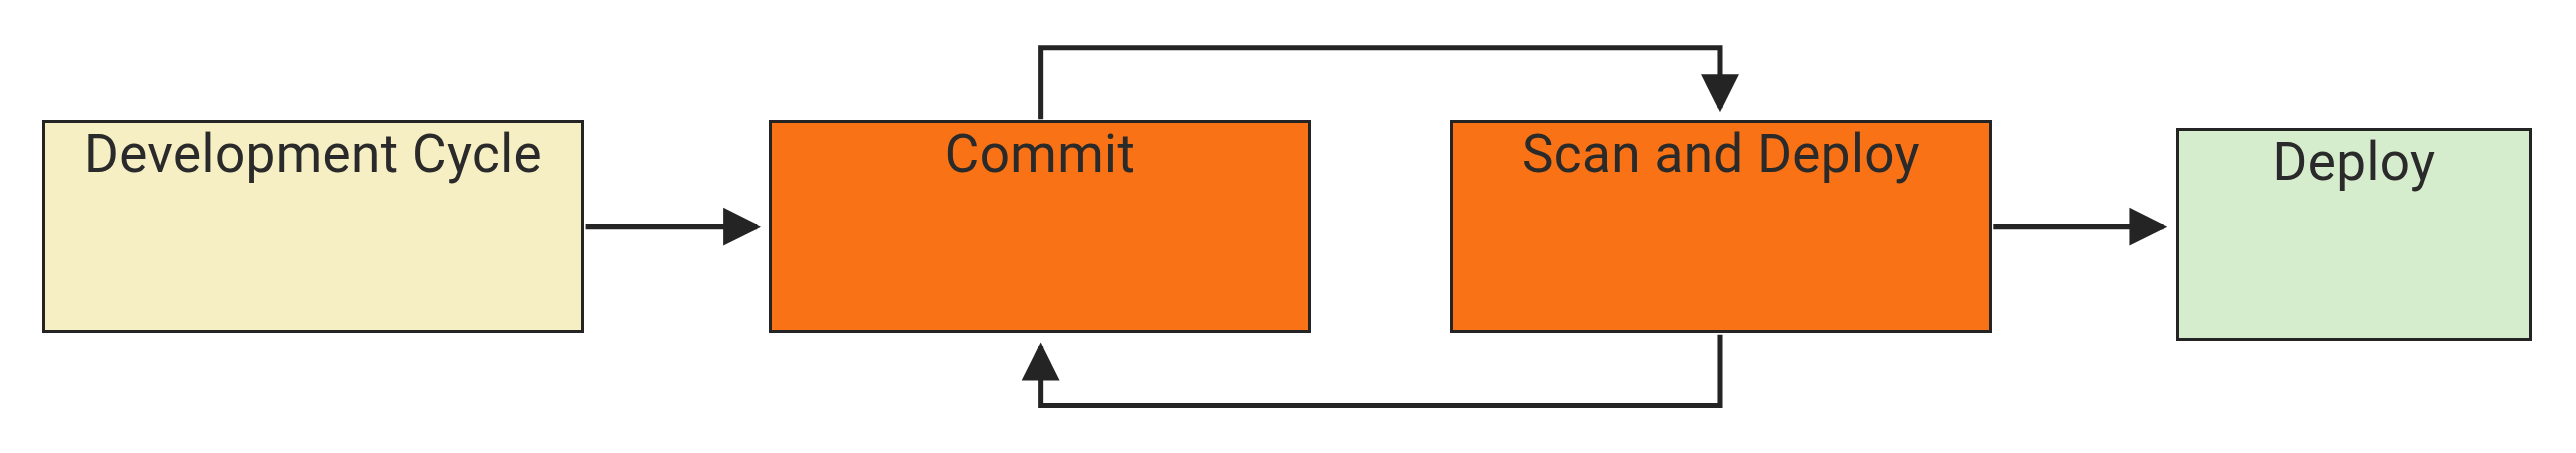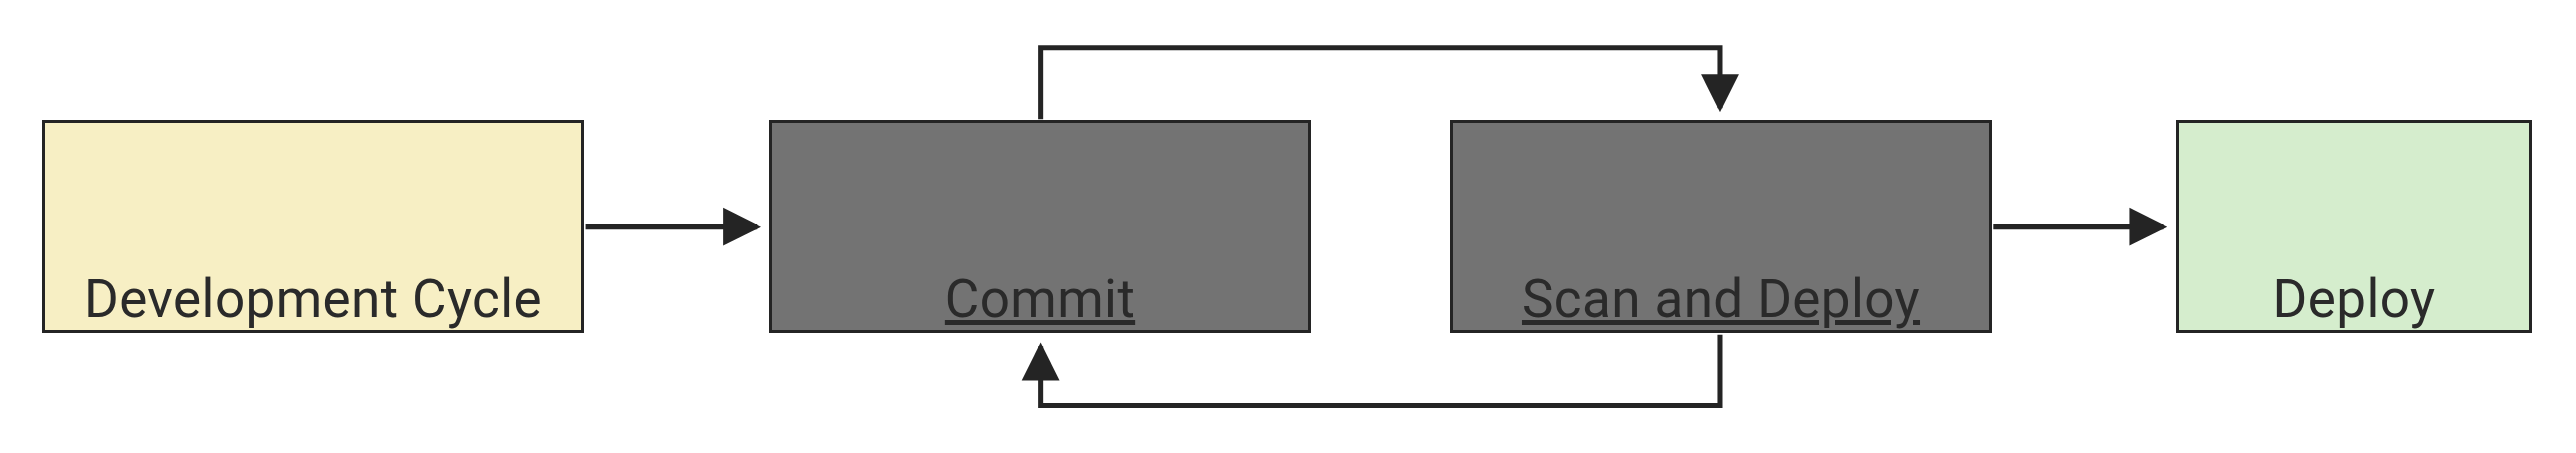--- a/index.html
+++ b/index.html
@@ -8,29 +8,29 @@
     width: 2576px;
     height: 454px;
     position: relative;
     font-family: -apple-system, BlinkMacSystemFont, "Segoe UI", Roboto, "Helvetica Neue", Arial, sans-serif;
     color: #2a2a2a;
   }
   .box {
     position: absolute;
     border: 3.6px solid #242424;
     display: flex;
-    align-items: flex-end;
+    align-items: flex-start;
     justify-content: center;
     font-size: 53px;
     font-weight: 400;
     letter-spacing: 0.4px;
     text-align: center;
   }
   .box-yellow { background: #f7efc4; }
-  .box-blue   { background: #737373; text-decoration: underline; }
+  .box-blue   { background: #f97316; }
   .box-green  { background: #d5edcd; }
   svg.overlay {
     position: absolute;
     left: 0; top: 0;
     width: 2576px; height: 454px;
     pointer-events: none;
   }
 </style>
 </head>
 <body>
@@ -40,21 +40,21 @@
 </div>
 
 <div class="box box-blue" style="left:769px; top:120px; width:542px; height:213px;">
   <span>Commit</span>
 </div>
 
 <div class="box box-blue" style="left:1450px; top:120px; width:542px; height:213px;">
   <span>Scan and Deploy</span>
 </div>
 
-<div class="box box-green" style="left:2176px; top:120px; width:356px; height:213px;">
+<div class="box box-green" style="left:2176px; top:128px; width:356px; height:213px;">
   <span>Deploy</span>
 </div>
 
 <svg class="overlay" viewBox="0 0 3572 629">
   <defs>
     <marker id="arrowhead" viewBox="0 0 12 12" refX="10" refY="6" markerWidth="9" markerHeight="9" orient="auto-start-reverse">
       <path d="M 1 1 L 11 6 L 1 11 z" fill="#242424"></path>
     </marker>
   </defs>
 

